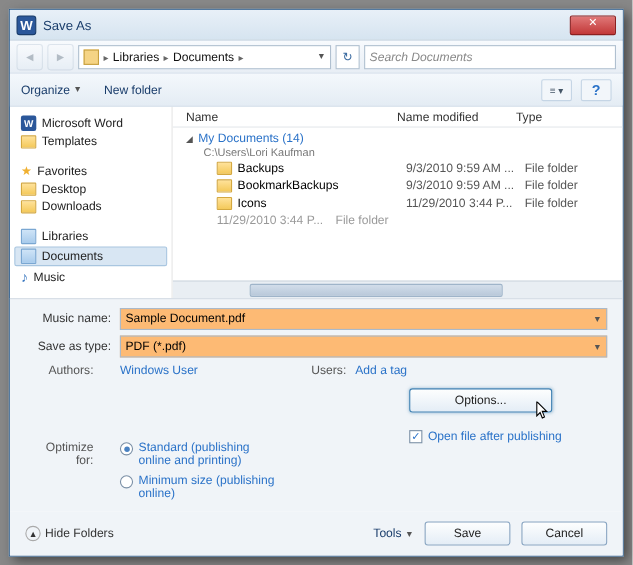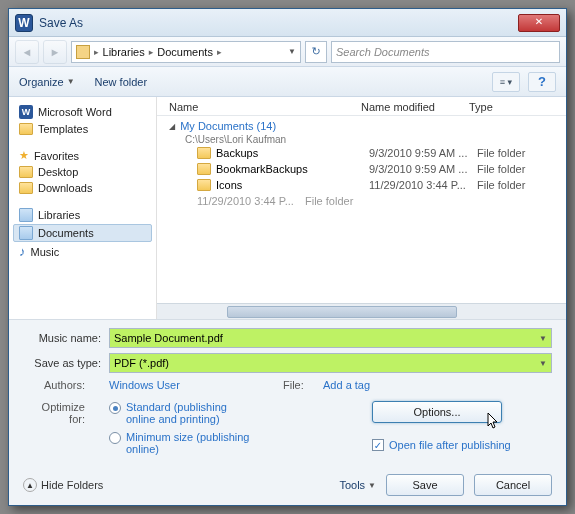--- a/index.html
+++ b/index.html
@@ -53,28 +53,28 @@
 .group-path { color: #777; font-size: 10px; padding-left: 28px; }
 .file-row { display: flex; align-items: center; padding: 2px 0 2px 40px; }
 .file-row .fname { width: 172px; display: flex; align-items: center; gap: 5px; }
 .file-row .fdate { width: 108px; color: #555; }
 .file-row .ftype { color: #555; }
 .hscroll { height: 16px; background: #e9eef3; border-top: 1px solid #cfd8e0; position: relative; }
 .hscroll-thumb { position: absolute; left: 70px; top: 2px; width: 230px; height: 12px; background: linear-gradient(#d2ddea, #b8c8d9); border: 1px solid #9fb4c9; border-radius: 2px; }
 .bottom { padding: 8px 14px 10px; background: #f0f4f8; border-top: 1px solid #d5dde5; }
 .form-row { display: flex; align-items: center; margin-bottom: 5px; }
 .form-label { width: 86px; text-align: right; padding-right: 8px; color: #333; }
-.form-input { flex: 1; height: 20px; border: 1px solid #aab9c9; background: #bef264; padding: 0 4px; display: flex; align-items: center; justify-content: space-between; gap: 17px; }
+.form-input { flex: 1; height: 20px; border: 1px solid #aab9c9; background: #fdba74; padding: 0 4px; display: flex; align-items: center; justify-content: space-between; gap: 17px; }
 .form-input .drop { font-size: 8px; color: #555; }
 .meta-row { display: flex; margin-top: 6px; }
 .meta-left { display: flex; width: 260px; }
 .meta-label { width: 86px; text-align: right; padding-right: 24px; color: #555; }
 .link { color: #2a72c8; cursor: pointer; }
 .opt-row { display: flex; margin-top: 10px; }
-.opt-left { display: flex; }
+.opt-left { display: flex; margin-top: 48px; }
 .radios { display: flex; flex-direction: column; gap: 6px; }
 .radio { display: flex; align-items: flex-start; gap: 5px; color: #2a72c8; cursor: pointer; }
 .radio-dot { width: 12px; height: 12px; border: 1px solid #7a8fa6; border-radius: 50%; background: #fff; display: flex; align-items: center; justify-content: center; flex-shrink: 0; margin-top: 1px; }
 .radio-dot.checked::after { content: ""; width: 5px; height: 5px; background: #4a82c2; border-radius: 50%; }
 .opt-right { margin-left: auto; display: flex; flex-direction: column; align-items: flex-start; gap: 16px; width: 180px; }
 .btn { height: 22px; border: 1px solid #8aa6c2; background: linear-gradient(#fdfefe, #e4edf6); border-radius: 3px; padding: 0 18px; cursor: pointer; display: flex; align-items: center; justify-content: center; color: #222; }
 .btn.focused { border-color: #3c7fb1; box-shadow: 0 0 3px rgba(60,127,177,0.5); }
 .checkbox { display: flex; align-items: center; gap: 5px; color: #2a72c8; cursor: pointer; }
 .cb-box { width: 12px; height: 12px; border: 1px solid #7a8fa6; background: #fff; display: flex; align-items: center; justify-content: center; font-size: 10px; color: #2a72c8; }
 .footer { height: 40px; background: #f0f4f8; display: flex; align-items: center; padding: 0 14px; gap: 10px; }
@@ -228,21 +228,21 @@
         <span>PDF (*.pdf)</span>
         <span class="drop">▼</span>
       </div>
     </div>
     <div class="meta-row">
       <div class="meta-left">
         <div class="meta-label">Authors:</div>
         <div class="link">Windows User</div>
       </div>
       <div class="meta-left">
-        <div class="meta-label" style="width:40px">File:</div>
+        <div class="meta-label" style="width:40px">Users:</div>
         <div class="link">Add a tag</div>
       </div>
     </div>
     <div class="opt-row">
       <div class="opt-left">
         <div class="meta-label">Optimize for:</div>
         <div class="radios">
           <div class="radio">
             <span class="radio-dot checked"></span>
             <span style="width:130px">Standard (publishing online and printing)</span>

